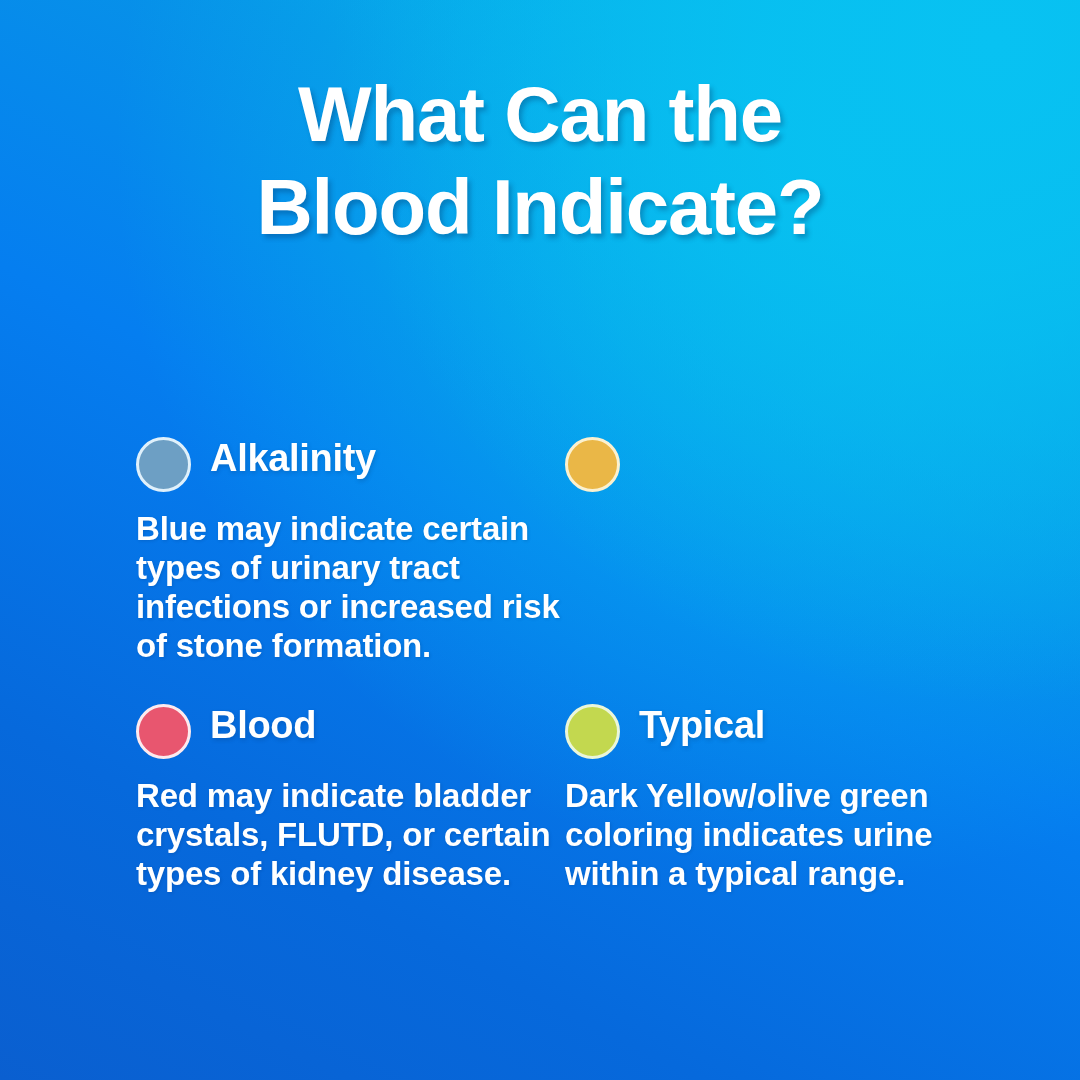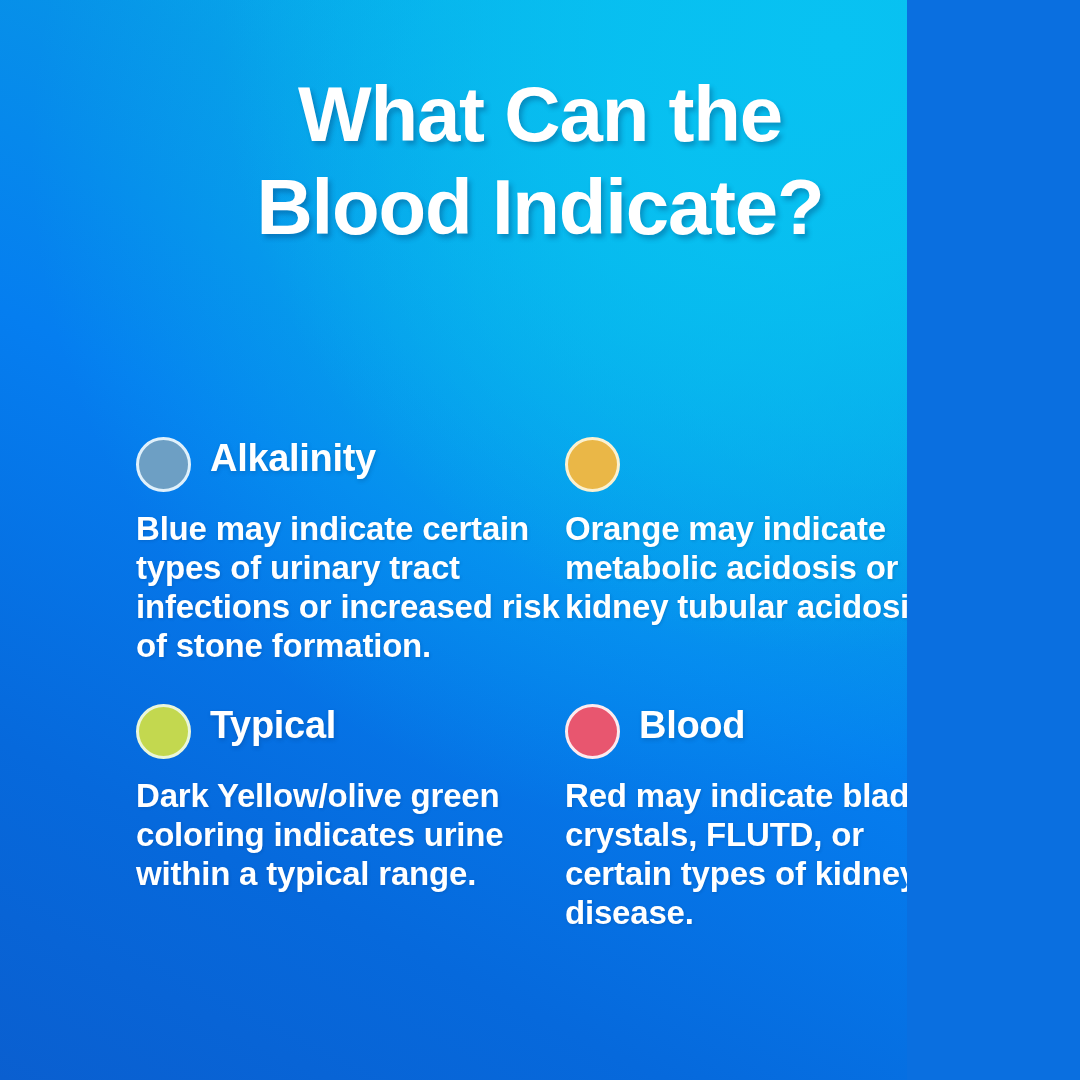--- a/index.html
+++ b/index.html
@@ -3,21 +3,21 @@
 <meta charset="utf-8">
 <style>
   html, body {
     margin: 0;
     padding: 0;
     background: #0a6fe0;
   }
 
   #infographic {
     position: relative;
-    width: 907px;
+    width: 1080px;
     height: 1080px;
     overflow: hidden;
     font-family: "Liberation Sans", sans-serif;
     background-color: #0a77e4;
     background-image:
       radial-gradient(circle at 92% 4%, #08c2f2 0%, rgba(8,194,242,0.75) 16%, rgba(8,180,238,0.0) 46%),
       radial-gradient(circle at 78% 14%, #06bcec 0%, rgba(6,188,236,0.55) 24%, rgba(6,188,236,0.0) 58%),
       linear-gradient(207deg, #09b6ea 0%, #0793e8 26%, #057ef0 50%, #0669dc 78%, #0a5fd0 100%);
   }
 
@@ -107,33 +107,32 @@
         <span class="swatch" style="background: rgb(109, 159, 196); border: 3px solid rgb(223, 240, 251);"></span>
         <span class="item-title">Alkalinity</span>
       </div>
       <div class="item-desc">Blue may indicate certain types of urinary tract infections or increased risk of stone formation.</div>
     </div>
 
     <div class="item">
       <div class="item-head">
         <span class="swatch" style="background: rgb(234, 183, 71); border: 3px solid rgb(251, 241, 207);"></span>
       </div>
-      <div class="item-desc">Orange may indicate metabolic acidosis or kidney tubular acidosis.</div>
+    </div>
+
+    <div class="item">
+      <div class="item-head">
+        <span class="swatch" style="background: rgb(232, 86, 111); border: 3px solid rgb(253, 234, 238);"></span>
+        <span class="item-title">Blood</span>
+      </div>
+      <div class="item-desc">Red may indicate bladder crystals, FLUTD, or certain types of kidney disease.</div>
     </div>
 
     <div class="item">
       <div class="item-head">
         <span class="swatch" style="background: rgb(195, 216, 79); border: 3px solid rgb(234, 246, 218);"></span>
         <span class="item-title">Typical</span>
       </div>
       <div class="item-desc">Dark Yellow/olive green coloring indicates urine within a typical range.</div>
     </div>
 
-    <div class="item">
-      <div class="item-head">
-        <span class="swatch" style="background: rgb(232, 86, 111); border: 3px solid rgb(253, 234, 238);"></span>
-        <span class="item-title">Blood</span>
-      </div>
-      <div class="item-desc">Red may indicate bladder crystals, FLUTD, or certain types of kidney disease.</div>
-    </div>
-
   </div>
 </div>
 
 </body></html>

